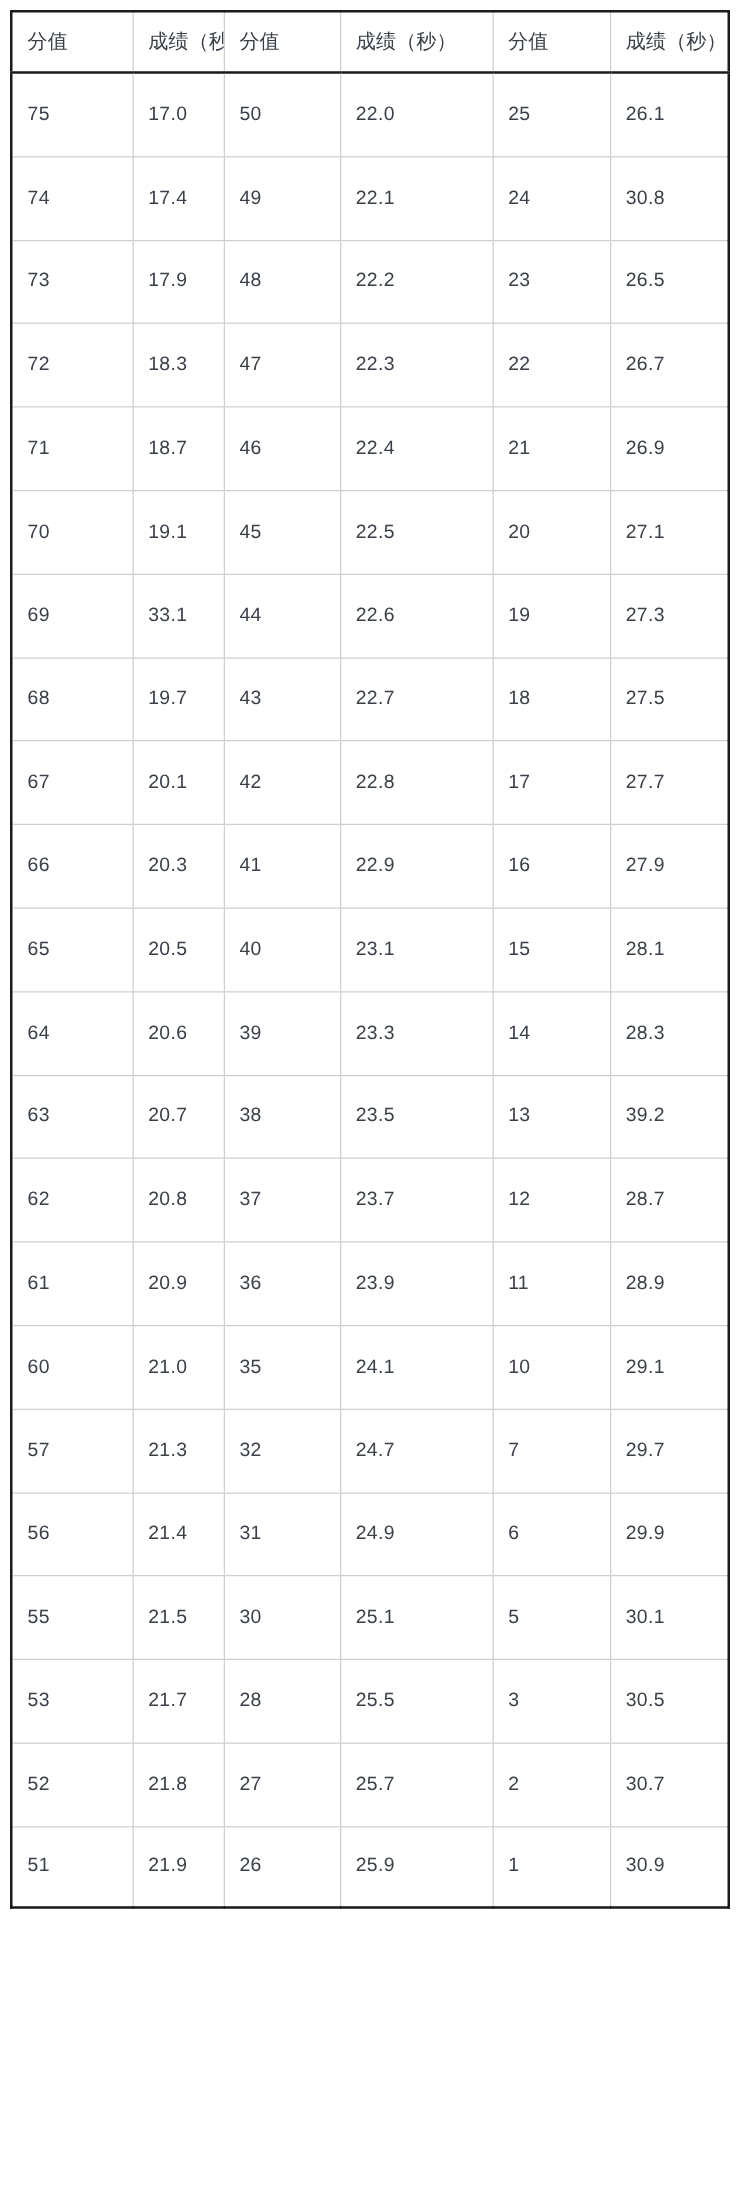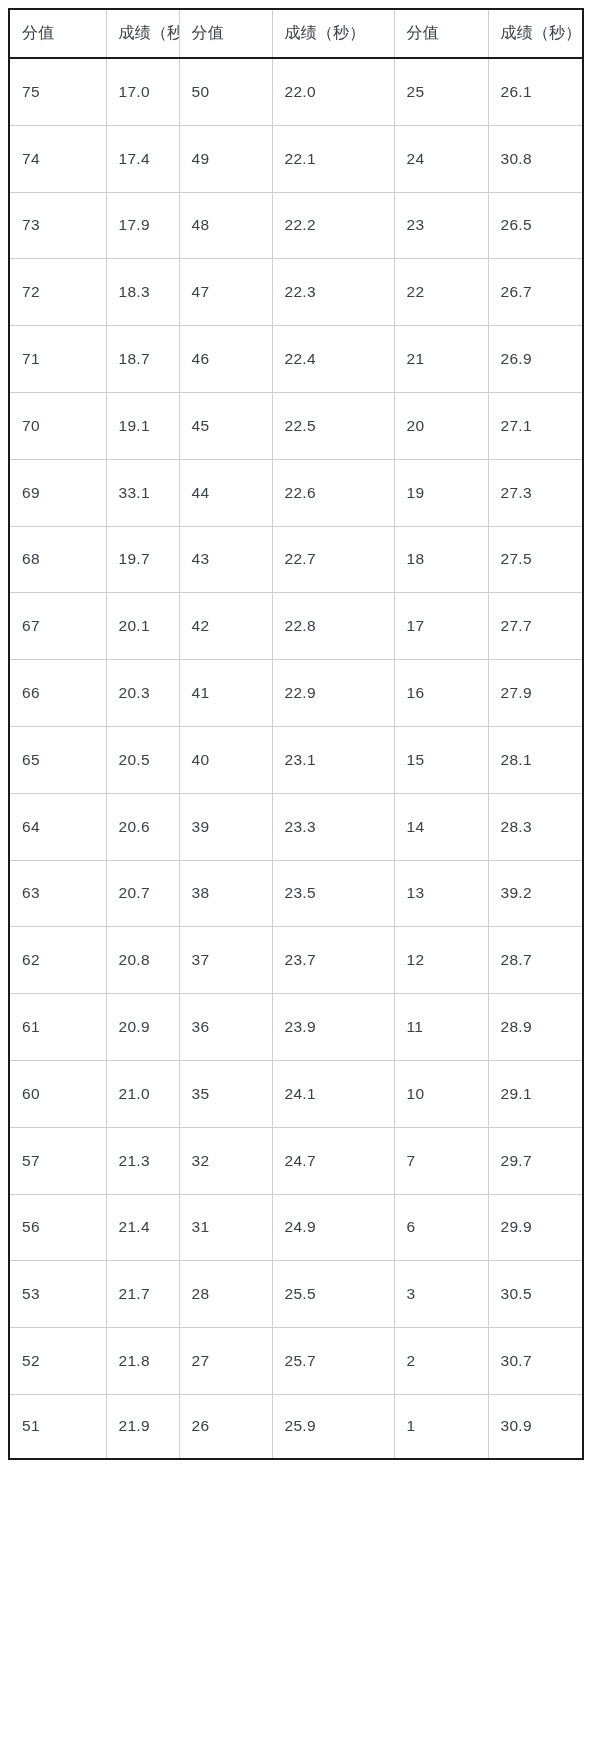--- a/index.html
+++ b/index.html
@@ -225,20 +225,28 @@
         </tr>
         <tr>
           <td>56</td>
           <td>21.4</td>
           <td>31</td>
           <td>24.9</td>
           <td>6</td>
           <td>29.9</td>
         </tr>
         <tr>
+          <td>55</td>
+          <td>21.5</td>
+          <td>30</td>
+          <td>25.1</td>
+          <td>5</td>
+          <td>30.1</td>
+        </tr>
+        <tr>
           <td>53</td>
           <td>21.7</td>
           <td>28</td>
           <td>25.5</td>
           <td>3</td>
           <td>30.5</td>
         </tr>
         <tr>
           <td>52</td>
           <td>21.8</td>

